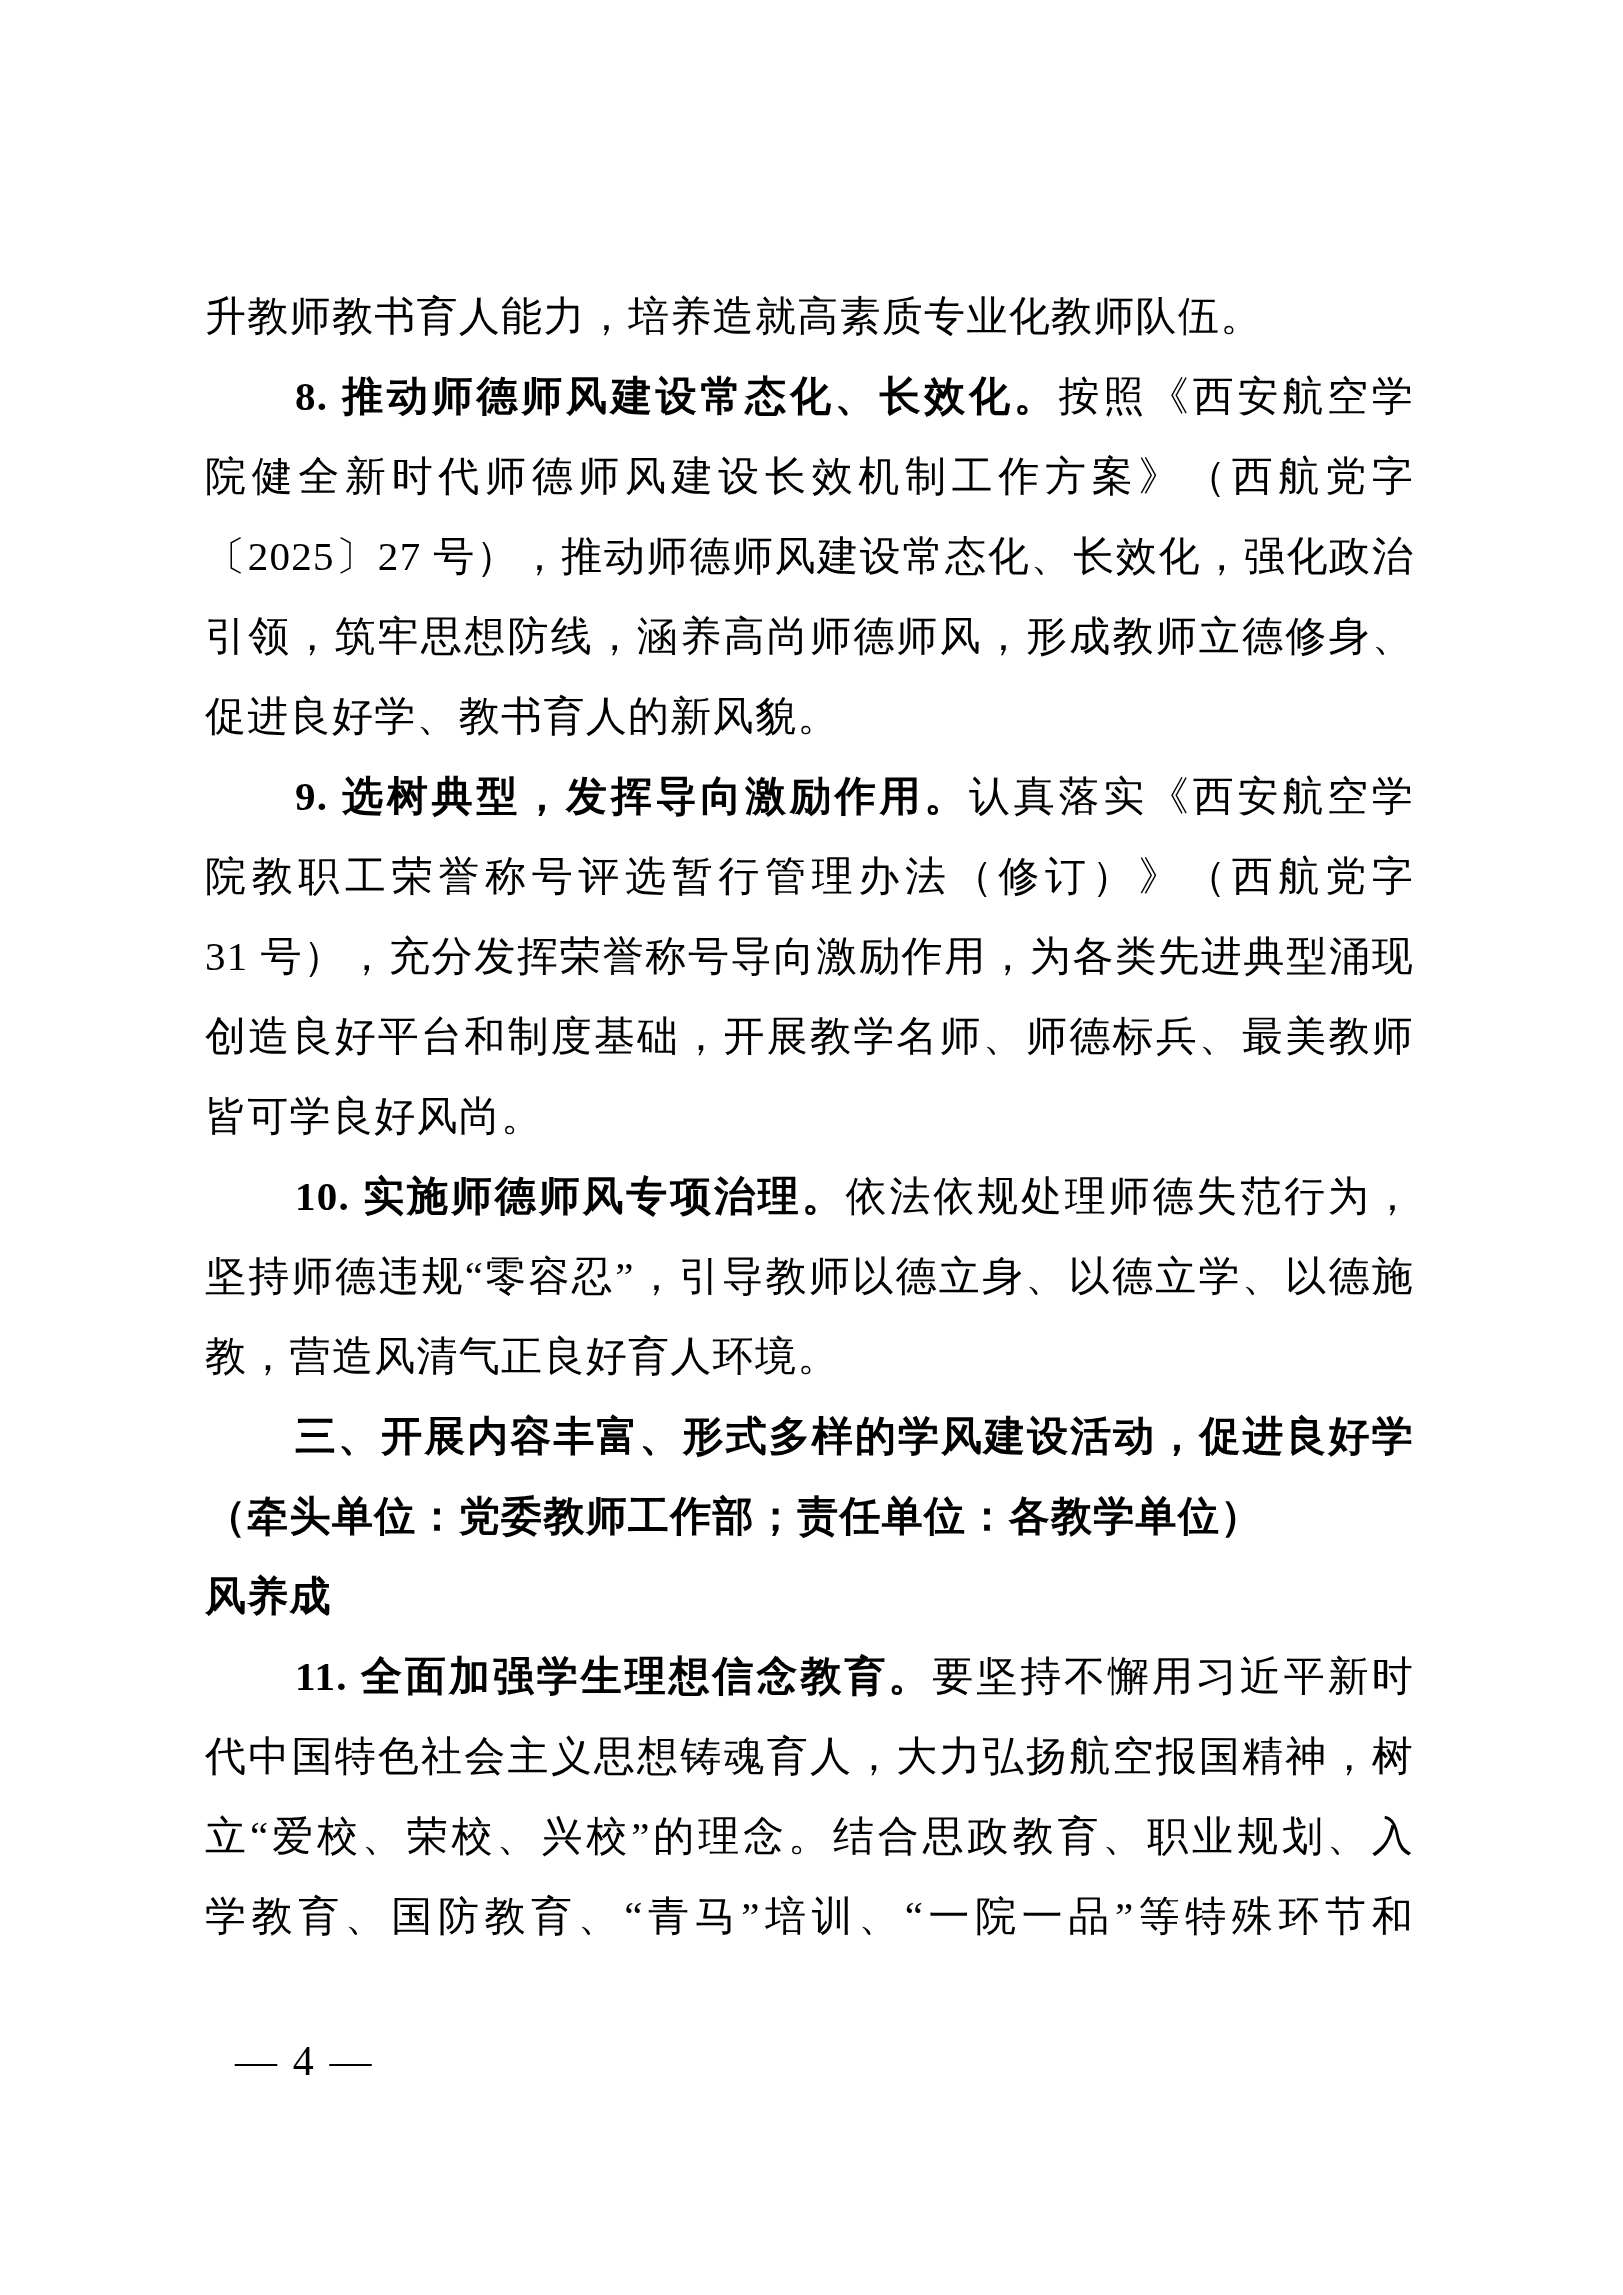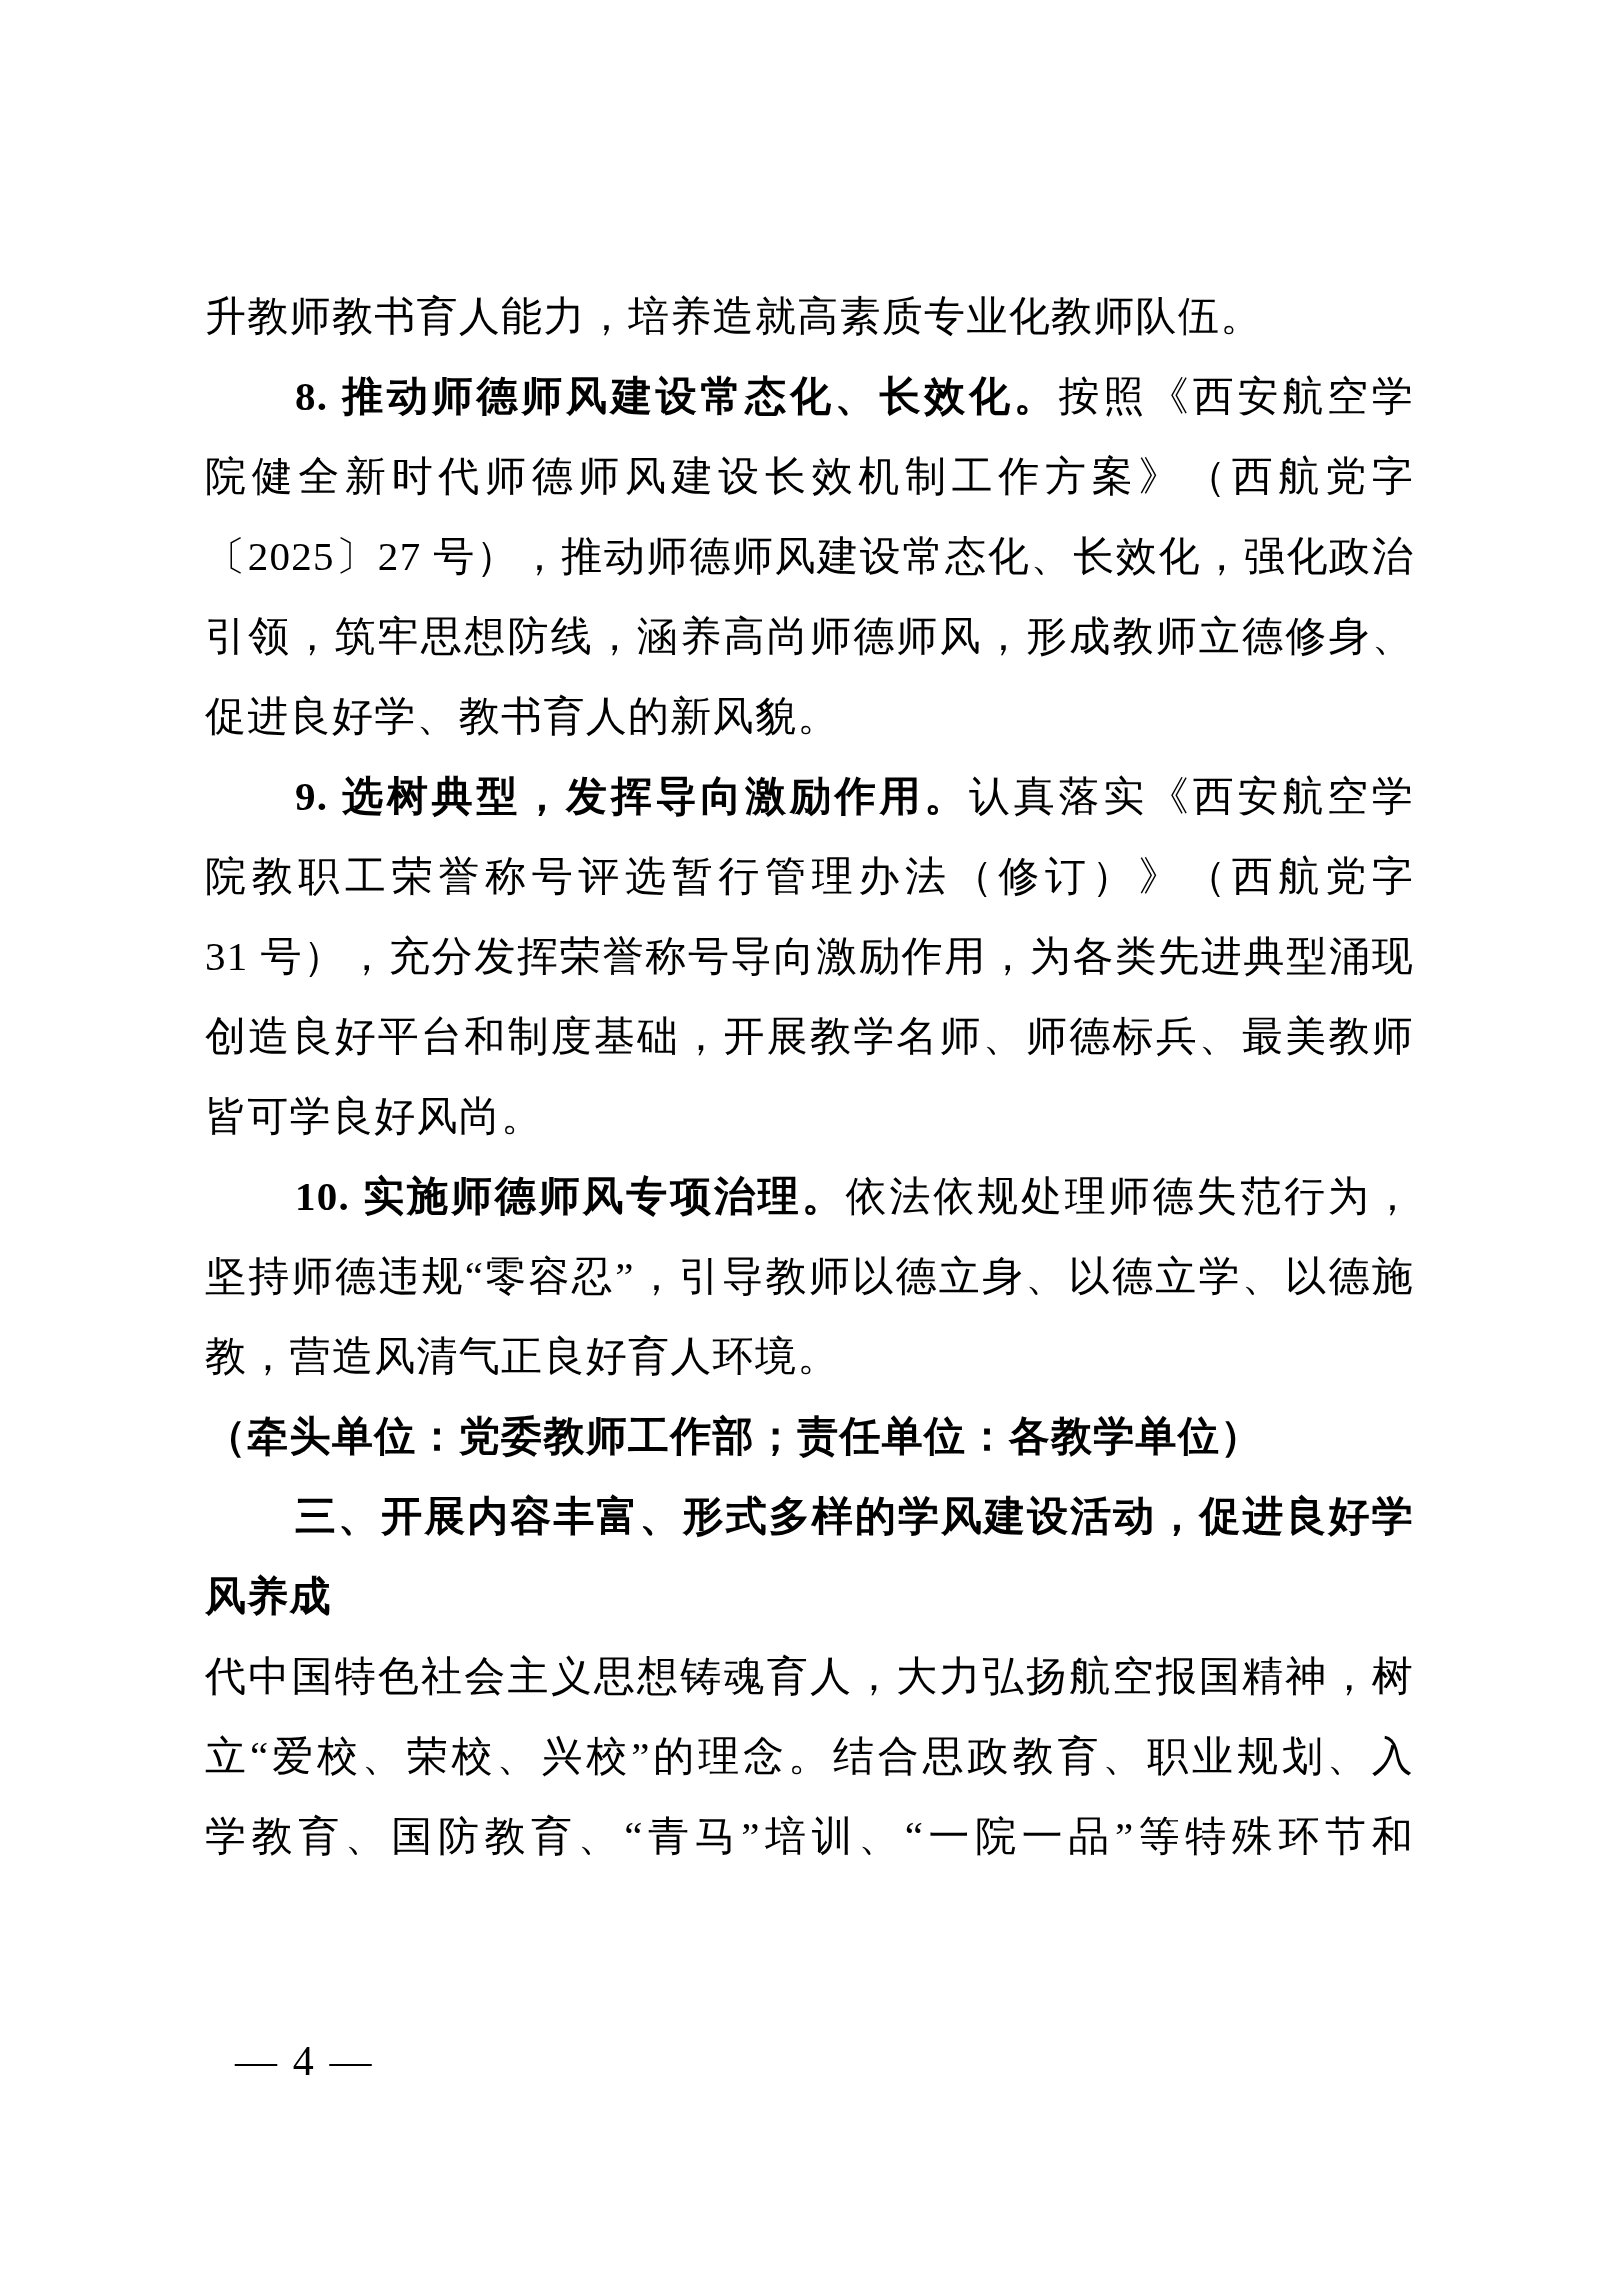--- a/index.html
+++ b/index.html
@@ -76,22 +76,23 @@
       <div class="line fill"><span class="seg">引领，筑牢思想防线，涵养高尚师德师风，形成教师立德修身、</span></div>
       <div class="line end"><span class="seg">促进良好学、教书育人的新风貌。</span></div>
       <div class="line fill indent"><span class="seg bold">9. 选树典型，发挥导向激励作用。</span><span class="seg">认真落实《西安航空学</span></div>
       <div class="line fill"><span class="seg">院教职工荣誉称号评选暂行管理办法（修订）》（西航党字〔2025〕</span></div>
       <div class="line fill"><span class="seg">31 号），充分发挥荣誉称号导向激励作用，为各类先进典型涌现</span></div>
       <div class="line fill"><span class="seg">创造良好平台和制度基础，开展教学名师、师德标兵、最美教师</span></div>
       <div class="line end"><span class="seg">皆可学良好风尚。</span></div>
       <div class="line fill indent"><span class="seg bold">10. 实施师德师风专项治理。</span><span class="seg">依法依规处理师德失范行为，</span></div>
       <div class="line fill"><span class="seg">坚持师德违规“零容忍”，引导教师以德立身、以德立学、以德施</span></div>
       <div class="line end"><span class="seg">教，营造风清气正良好育人环境。</span></div>
+      <div class="line fill indent"><span class="seg bold">三、开展内容丰富、形式多样的学风建设活动，促进良好学</span></div>
       <div class="line end"><span class="seg bold">（牵头单位：党委教师工作部；责任单位：各教学单位）</span></div>
-      <div class="line fill indent"><span class="seg bold">三、开展内容丰富、形式多样的学风建设活动，促进良好学</span></div>
       <div class="line end"><span class="seg bold">风养成</span></div>
+      <div class="line fill indent"><span class="seg bold">11. 全面加强学生理想信念教育。</span><span class="seg">要坚持不懈用习近平新时</span></div>
       <div class="line fill"><span class="seg">代中国特色社会主义思想铸魂育人，大力弘扬航空报国精神，树</span></div>
       <div class="line fill"><span class="seg">立“爱校、荣校、兴校”的理念。结合思政教育、职业规划、入</span></div>
       <div class="line fill"><span class="seg">学教育、国防教育、“青马”培训、“一院一品”等特殊环节和</span></div>
     </div>
   <div class="page-footer">— 4 —</div>
 </div>
 
 
 </body></html>

